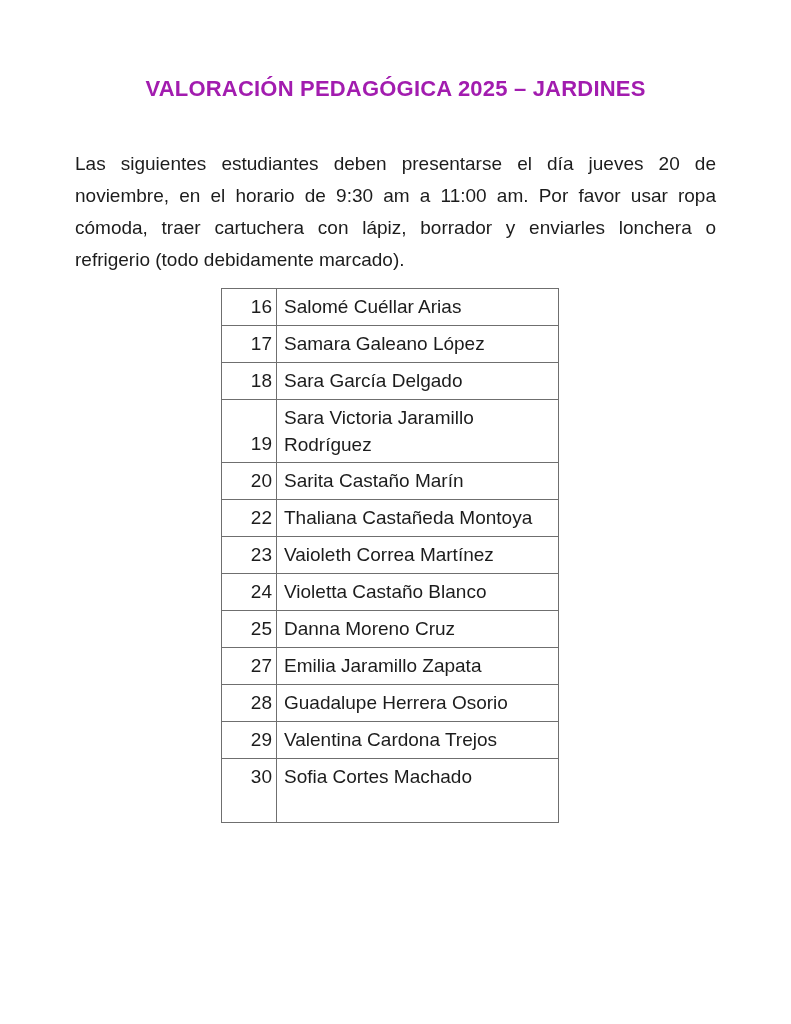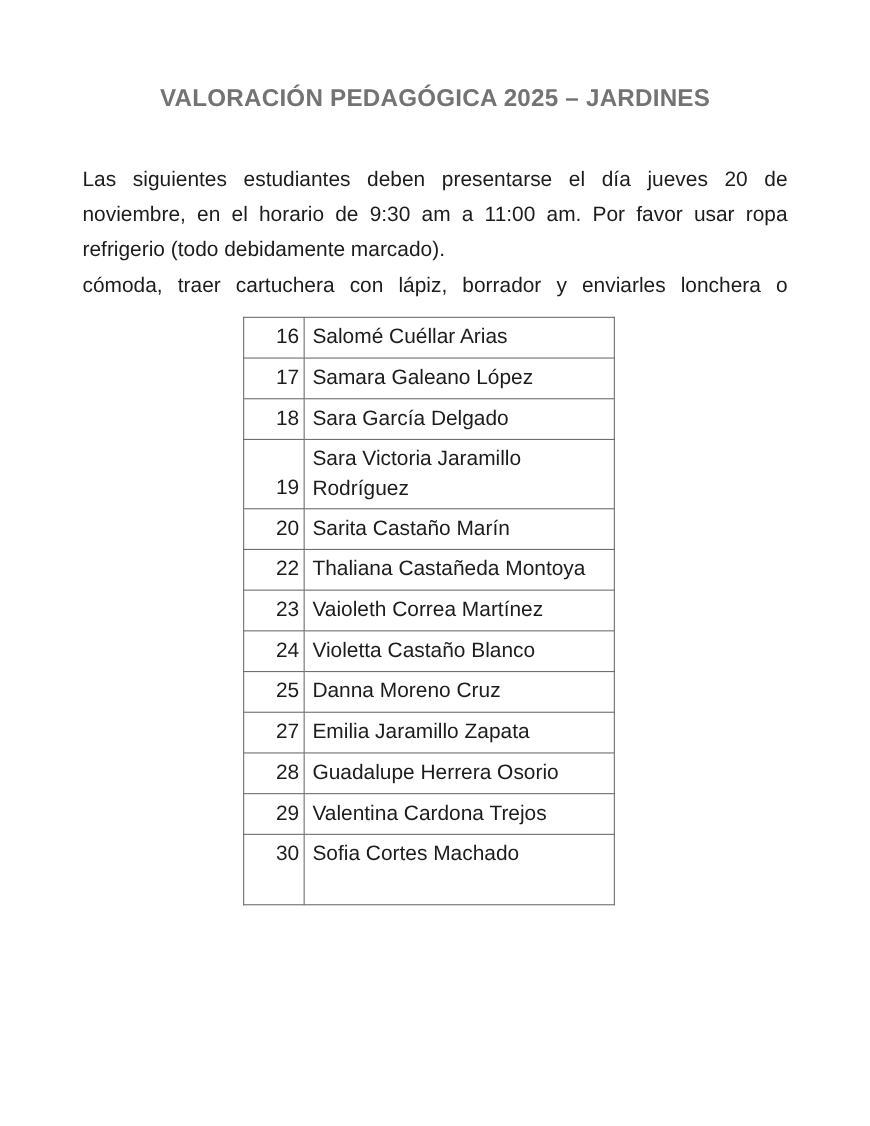--- a/index.html
+++ b/index.html
@@ -16,21 +16,21 @@
     color: #1c1c1c;
     overflow: hidden;
   }
   .doc-title {
     padding-top: 74px;
     text-align: center;
     font-weight: bold;
     font-size: 22px;
     line-height: 30px;
     letter-spacing: 0.2px;
-    color: #737373;
+    color: #a21caf;
   }
   .intro {
     margin: 44px 75px 12px 75px;
     font-size: 19px;
     line-height: 32px;
   }
   .intro .line {
     text-align: justify;
     text-align-last: justify;
   }
@@ -74,22 +74,22 @@
 </style>
 </head>
 <body>
 
 <div class="page">
   <div class="doc-title">VALORACIÓN PEDAGÓGICA 2025 – JARDINES</div>
 
   <div class="intro" id="intro">
       <div class="line">Las siguientes estudiantes deben presentarse el día jueves 20 de</div>
       <div class="line">noviembre, en el horario de 9:30 am a 11:00 am.  Por favor usar ropa</div>
+      <div class="line">cómoda, traer cartuchera con lápiz, borrador y enviarles lonchera o</div>
       <div class="line last">refrigerio (todo debidamente marcado).</div>
-      <div class="line">cómoda, traer cartuchera con lápiz, borrador y enviarles lonchera o</div>
     </div>
 
   <table class="students">
     <tbody id="students-tbody">
         <tr>
           <td class="num">16</td>
           <td class="name">Salomé Cuéllar Arias</td>
         </tr>
         <tr>
           <td class="num">17</td>

